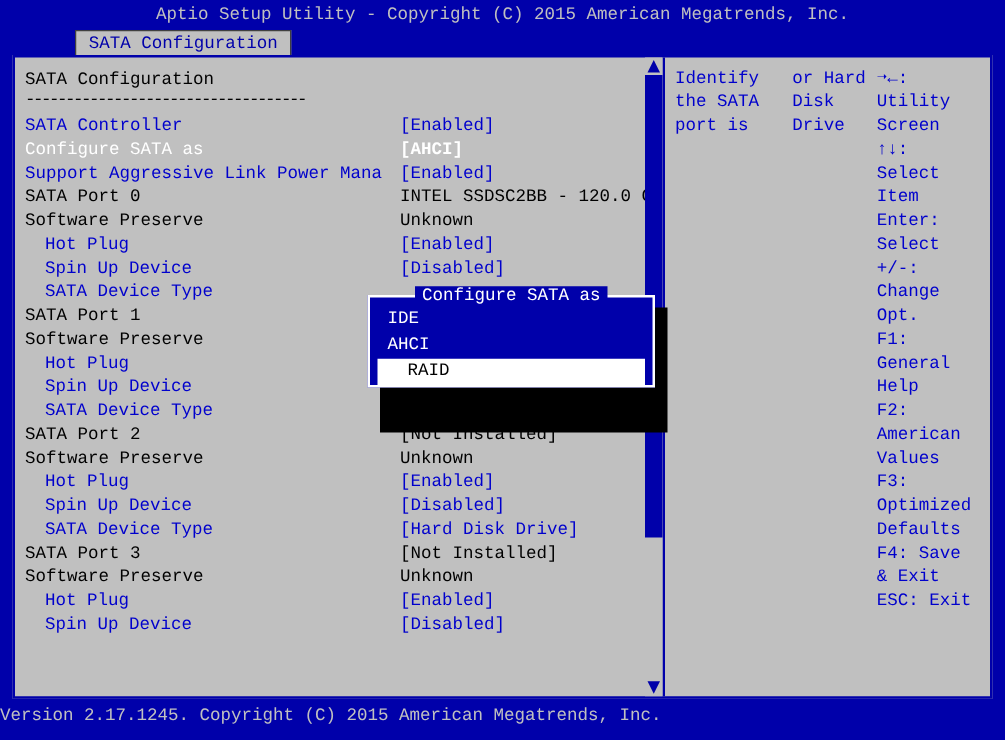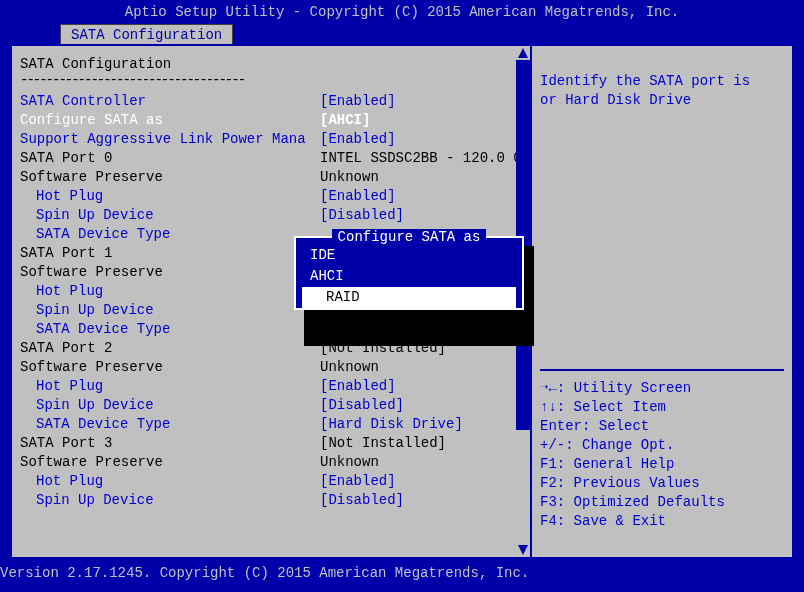--- a/index.html
+++ b/index.html
@@ -48,23 +48,23 @@
       height: 100%;
     }
     .left-panel {
       flex: 1;
       padding: 10px 8px;
       border-right: 2px solid #0000aa;
       position: relative;
     }
     .right-panel {
       width: 260px;
-      padding: 26px 8px;
+      padding: 8px 8px;
       display: flex;
-      flex-direction: column;
+      flex-direction: row;
     }
     .section-title {
       color: #000000;
       margin-bottom: 0px;
     }
     .divider-line {
       color: #000000;
       letter-spacing: -2px;
       margin-bottom: 4px;
     }
@@ -314,23 +314,24 @@
       <div class="help-text">Identify the SATA port is</div>
       <div class="help-text">or Hard Disk Drive</div>
       <div class="help-spacer"></div>
       <div class="help-divider"></div>
       <div id="keys-container">
           <div class="key-help">➝←: Utility Screen</div>
           <div class="key-help">↑↓: Select Item</div>
           <div class="key-help">Enter: Select</div>
           <div class="key-help">+/-: Change Opt.</div>
           <div class="key-help">F1: General Help</div>
-          <div class="key-help">F2: Previous Values</div>
+          <div class="key-help">F2: American Values</div>
           <div class="key-help">F3: Optimized Defaults</div>
           <div class="key-help">F4: Save &amp; Exit</div>
+          <div class="key-help">ESC: Exit</div>
         </div>
     </div>
   </div>
 
   <div class="popup-shadow"></div>
   <div class="popup">
     <div class="popup-title">
       <span class="popup-title-text">Configure SATA as</span>
     </div>
     <div id="popup-items">

